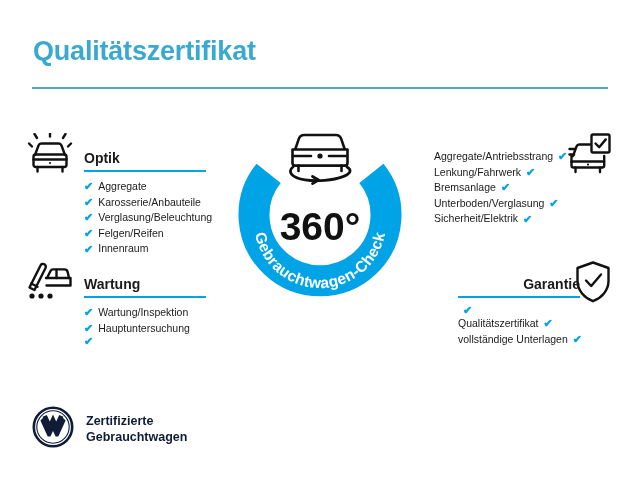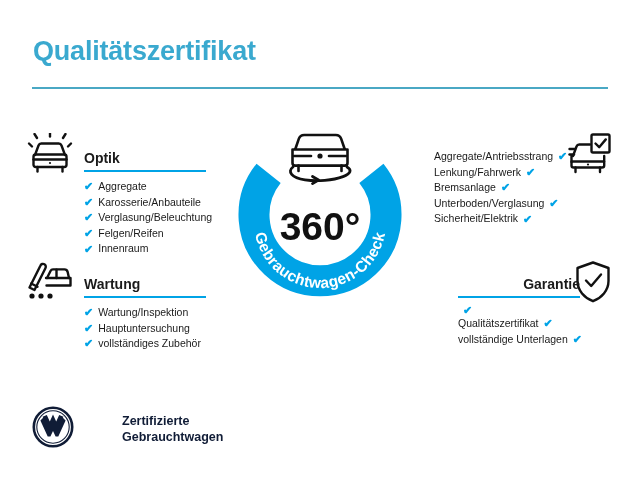--- a/index.html
+++ b/index.html
@@ -119,21 +119,20 @@
   }
   .badge svg { display: block; }
 
   
   .footer {
     position: absolute;
     left: 32px;
     top: 406px;
     display: flex;
     align-items: center;
-    gap: 36px;
   }
   .vw-mark { flex: 0 0 auto; }
   .footer-text {
     margin-left: 12px;
     color: #101c36;
     font-size: 12.5px;
     font-weight: bold;
     line-height: 16px;
   }
 </style>
@@ -263,21 +262,20 @@
       <div class="item">
         <span class="check">✔</span>
         <span>Wartung/Inspektion</span>
       </div>
       <div class="item">
         <span class="check">✔</span>
         <span>Hauptuntersuchung</span>
       </div>
       <div class="item">
         <span class="check">✔</span>
-        <span>vollständiges Zubehör</span>
       </div>
     </div>
   </div>
 
   <div class="section col-right" id="sec-technik">
     <div class="items">
       <div class="item">
         <span>Aggregate/Antriebsstrang</span>
         <span class="check">✔</span>
       </div>

